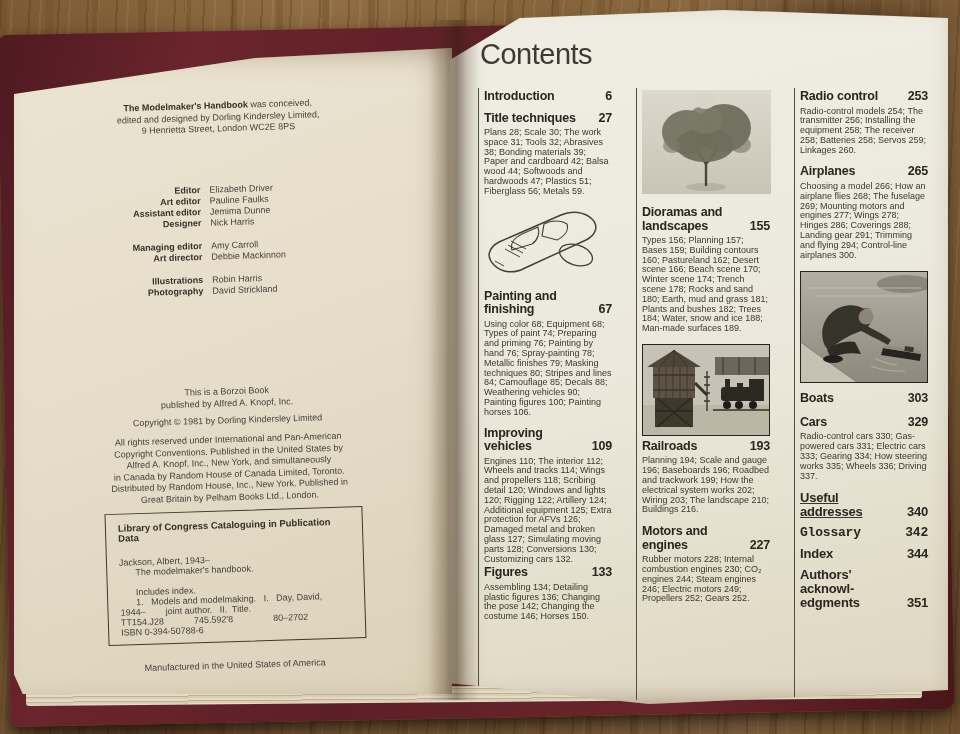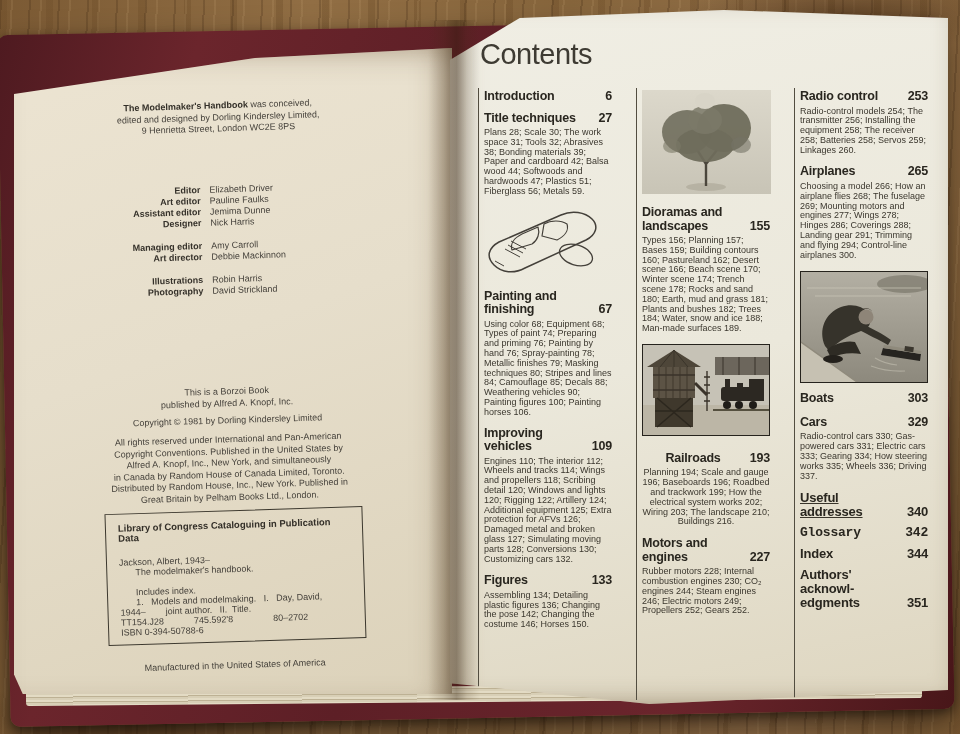--- a/index.html
+++ b/index.html
@@ -173,21 +173,21 @@
         <div class="sec" style="margin-top:5px;">
           <div class="sec-head"><span>Painting and
 finishing</span><span class="sec-page">67</span></div>
           <div class="sec-details">Using color 68; Equipment 68; Types of paint 74; Preparing and priming 76; Painting by hand 76; Spray-painting 78; Metallic finishes 79; Masking techniques 80; Stripes and lines 84; Camouflage 85; Decals 88; Weathering vehicles 90; Painting figures 100; Painting horses 106.</div>
         </div>
         <div class="sec" style="margin-top:9px;">
           <div class="sec-head"><span>Improving
 vehicles</span><span class="sec-page">109</span></div>
           <div class="sec-details">Engines 110; The interior 112; Wheels and tracks 114; Wings and propellers 118; Scribing detail 120; Windows and lights 120; Rigging 122; Artillery 124; Additional equipment 125; Extra protection for AFVs 126; Damaged metal and broken glass 127; Simulating moving parts 128; Conversions 130; Customizing cars 132.</div>
         </div>
-        <div class="sec" style="margin-top:10px;">
+        <div class="sec" style="margin-top:2px;">
           <div class="sec-head"><span>Figures</span><span class="sec-page">133</span></div>
           <div class="sec-details">Assembling 134; Detailing plastic figures 136; Changing the pose 142; Changing the costume 146; Horses 150.</div>
         </div>
       </div>
 
       <div class="toc-col">
         <svg class="toc-img" width="129" height="104" viewBox="0 0 129 104">
           <defs>
             <linearGradient id="treebg" x1="0" y1="0" x2="0" y2="1">
               <stop offset="0" stop-color="#dcd8cb"></stop>
@@ -226,21 +226,21 @@
           <path d="M64,26 V66 M61,32 H67 M61,40 H67 M61,48 H67 M61,56 H67" stroke="#3a332a" stroke-width="1.4"></path>
           <polygon points="4,22 31,5 58,22" fill="#4e4639"></polygon>
           <path d="M31,5 L17,22 M31,5 L31,22 M31,5 L45,22" stroke="#3a342a" stroke-width="1"></path>
           <rect x="10" y="22" width="42" height="31" fill="#5c5345"></rect>
           <path d="M16,22 V53 M23,22 V53 M30,22 V53 M37,22 V53 M44,22 V53" stroke="#453d31" stroke-width="1.2"></path>
           <path d="M10,30 H52 M10,45 H52" stroke="#3a332a" stroke-width="1.4"></path>
           <rect x="12" y="53" width="38" height="29" fill="#3f382c"></rect>
           <path d="M14,53 L48,82 M48,53 L14,82 M12,66 H50" stroke="#2c271e" stroke-width="1.6"></path>
           <path d="M52,38 L64,50" stroke="#3a332a" stroke-width="3"></path>
         </svg>
-        <div class="sec" style="margin-top:16px;text-align:center;">
+        <div class="sec" style="margin-top:4px;">
           <div class="sec-head"><span>Railroads</span><span class="sec-page">193</span></div>
           <div class="sec-details">Planning 194; Scale and gauge 196; Baseboards 196; Roadbed and trackwork 199; How the electrical system works 202; Wiring 203; The landscape 210; Buildings 216.</div>
         </div>
         <div class="sec" style="margin-top:10px;">
           <div class="sec-head"><span>Motors and
 engines</span><span class="sec-page">227</span></div>
           <div class="sec-details">Rubber motors 228; Internal combustion engines 230; CO₂ engines 244; Steam engines 246; Electric motors 249; Propellers 252; Gears 252.</div>
         </div>
       </div>
 

